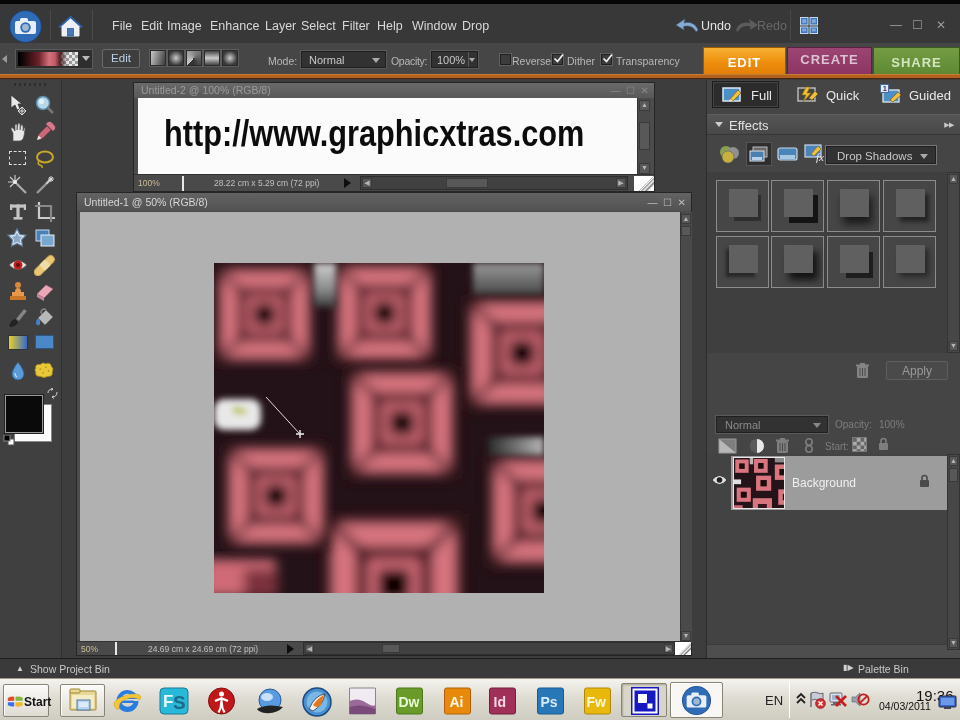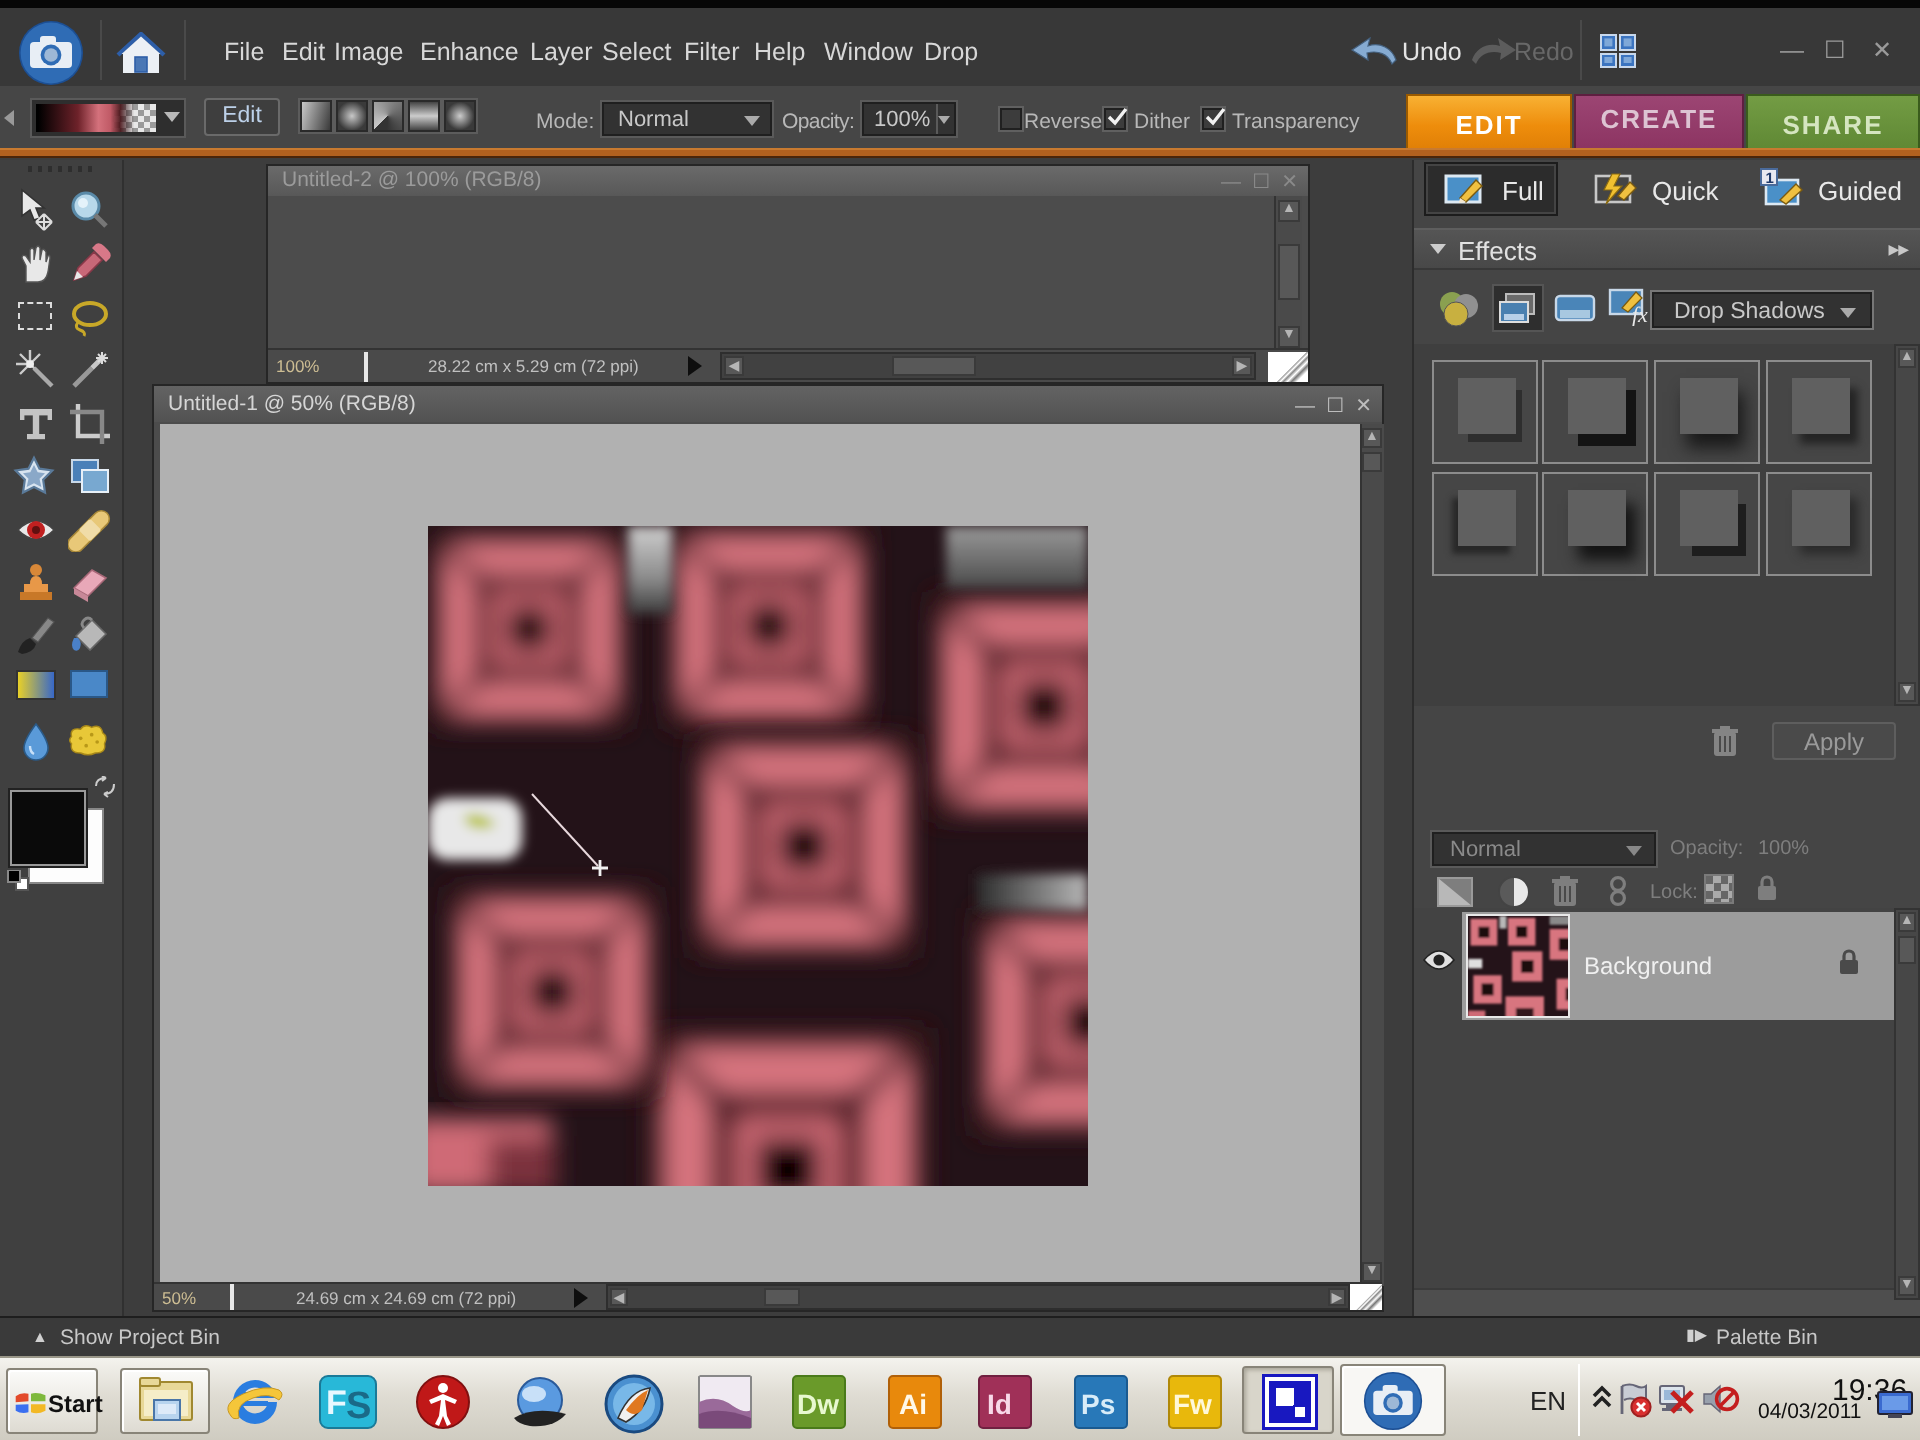--- a/index.html
+++ b/index.html
@@ -275,20 +275,23 @@
   <div class="abs" style="left:5px; top:315px; width:38px; height:38px; background:#0a0a0a; border:1px solid #999; box-shadow:0 0 0 1px #222;"></div>
   <svg class="abs" style="left:3px; top:355px;" width="12" height="11" viewBox="0 0 12 11">
     <rect x="5" y="4" width="6" height="6" fill="#fff" stroke="#555"></rect>
     <rect x="1" y="0" width="6" height="6" fill="#000" stroke="#888"></rect>
   </svg>
 </div>
 
 <div class="pswin" style="left:133px; top:82px; width:522px; height:110px;">
   <div class="pstitle" style="color:#9b9b9b; background:linear-gradient(#6a6a6a,#585858);">Untitled-2 @ 100% (RGB/8)
     <span class="psbtns" style="color:#8a8a8a;">—&nbsp; ☐&nbsp; ✕</span>
+  </div>
+  <div class="abs" style="left:4px; top:15px; width:499px; height:78px; background:#fbfbfb; overflow:hidden;">
+    <div id="urltext" style="position:absolute; left:26px; top:15px; font-weight:bold; font-size:37px; transform:scaleX(0.83); color:#0c0c0c; white-space:nowrap; transform-origin:0 0;">http://www.graphicxtras.com</div>
   </div>
   <div class="vscroll" style="left:503px; top:15px; width:14px; height:78px;">
     <div class="sbtn" style="left:1px; top:2px; width:11px; height:11px;">▲</div>
     <div class="sbtn" style="left:1px; top:24px; width:11px; height:28px;"></div>
     <div class="sbtn" style="left:1px; top:65px; width:11px; height:11px;">▼</div>
   </div>
   <div class="statusbar" style="height:17px;">
     <span style="position:absolute; left:4px; top:3px; color:#cdbd93;">100%</span>
     <span style="position:absolute; left:48px; top:1px; width:2px; height:15px; background:#e8e8e8;"></span>
     <span style="position:absolute; left:80px; top:3px;">28.22 cm x 5.29 cm (72 ppi)</span>
@@ -541,21 +544,21 @@
   <svg class="abs" style="left:68px; top:357px;" width="15" height="17" viewBox="0 0 15 17">
     <rect x="2" y="4" width="11" height="12" rx="1.5" fill="#7e7e7e"></rect>
     <rect x="1" y="2.5" width="13" height="2" fill="#7e7e7e"></rect>
     <rect x="5" y="1" width="5" height="2" fill="#7e7e7e"></rect>
     <path d="M5 6 V14 M7.5 6 V14 M10 6 V14" stroke="#4a4a4a" stroke-width="1"></path>
   </svg>
   <svg class="abs" style="left:96px; top:357px;" width="12" height="18" viewBox="0 0 12 18">
     <circle cx="6" cy="5" r="3.2" fill="none" stroke="#7e7e7e" stroke-width="1.6"></circle>
     <circle cx="6" cy="12" r="3.2" fill="none" stroke="#7e7e7e" stroke-width="1.6"></circle>
   </svg>
-  <span class="abs" style="left:118px; top:361px; color:#7e7e7e; font-size:10px;">Lock:</span>
+  <span class="abs" style="left:118px; top:361px; color:#7e7e7e; font-size:10px;">Start:</span>
   <div class="abs" style="left:145px; top:357px; width:15px; height:15px; border:1px solid #7a7a7a; background:conic-gradient(#aaa 0 25%, #666 0 50%, #aaa 0 75%, #666 0) 0 0/7.5px 7.5px;"></div>
   <svg class="abs" style="left:170px; top:356px;" width="13" height="16" viewBox="0 0 13 16">
     <rect x="2" y="7" width="9" height="7" rx="1" fill="#7e7e7e"></rect>
     <path d="M4 7 V5 a2.5 2.5 0 0 1 5 0 V7" fill="none" stroke="#7e7e7e" stroke-width="1.6"></path>
   </svg>
 
   <div class="abs" style="left:0px; top:374px; width:240px; height:190px; background:#434343;"></div>
       <div class="abs" style="left:0px; top:564px; width:253px; height:14px; background:#4e4e4e; border-top:1px solid #3a3a3a;"></div>
   <div class="abs" style="left:24px; top:376px; width:216px; height:54px; background:#9c9c9c;"></div>
   <svg class="abs" style="left:4px; top:394px;" width="17" height="12" viewBox="0 0 17 12">

